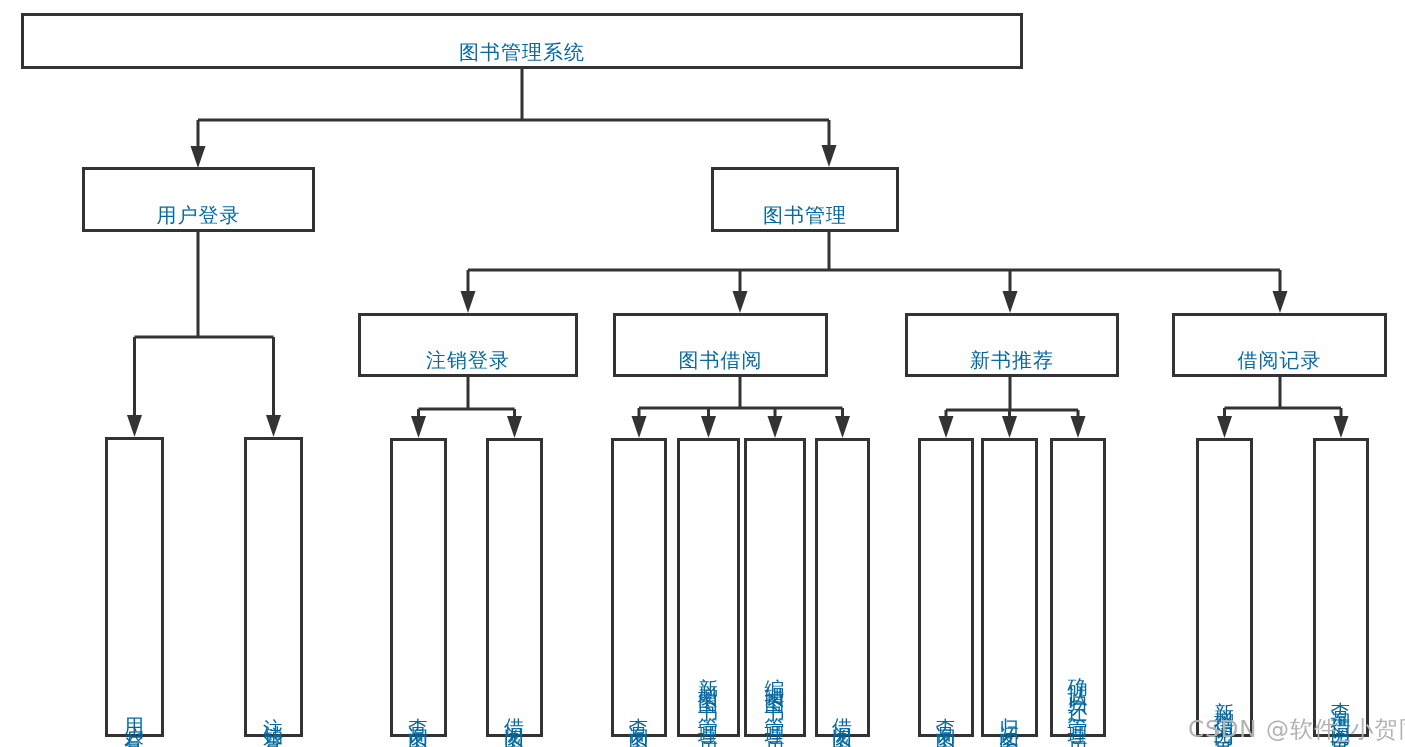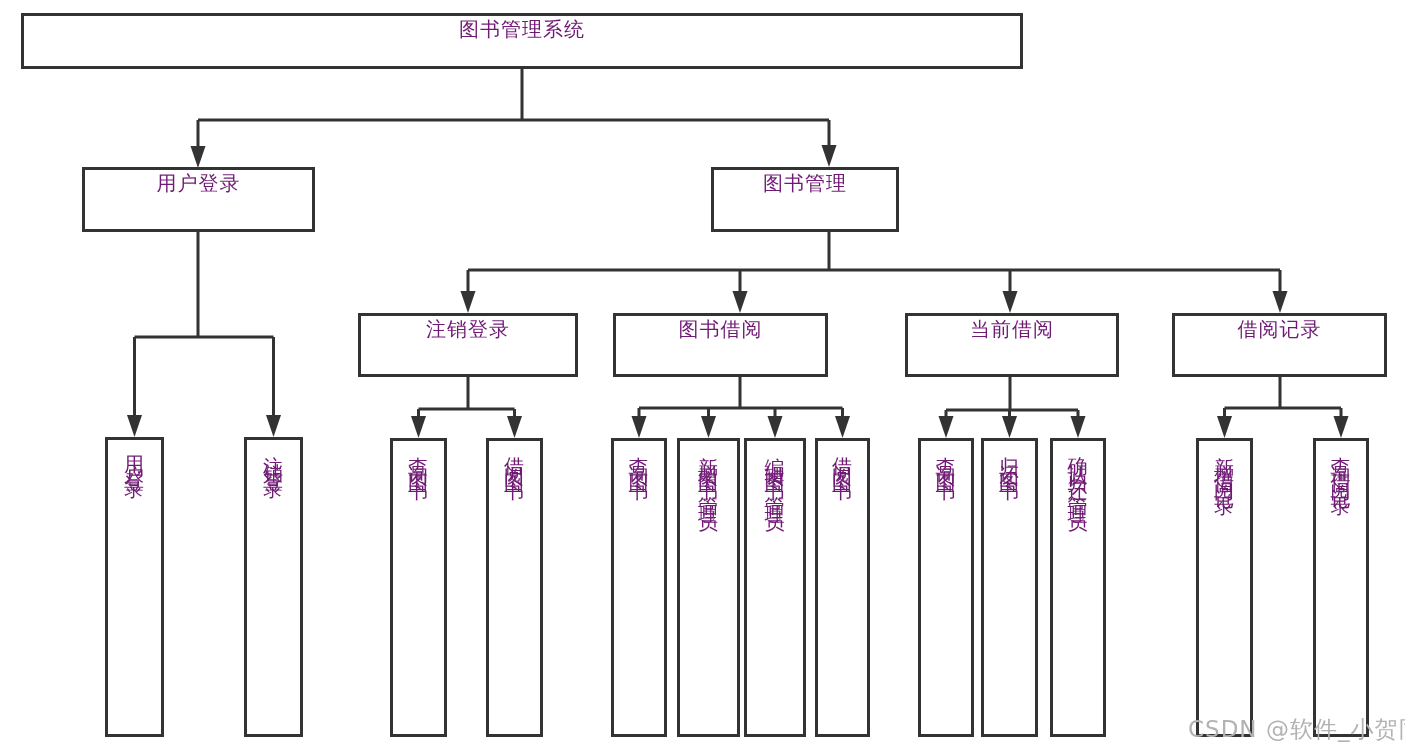--- a/index.html
+++ b/index.html
@@ -23,24 +23,24 @@
     width: 1405px;
     height: 747px;
     pointer-events: none;
   }
   .node {
     position: absolute;
     box-sizing: border-box;
     border: 3px solid #333333;
     background: #ffffff;
     display: flex;
-    align-items: flex-start;
+    align-items: flex-end;
     justify-content: center;
     font-size: 20px;
-    color: #701a75;
+    color: #0369a1;
     letter-spacing: 1px;
   }
   .node.leaf span {
     writing-mode: vertical-rl;
     text-orientation: mixed;
     letter-spacing: 8px;
     line-height: 1;
     font-size: 20px;
     white-space: nowrap;
   }
@@ -103,21 +103,21 @@
     <span>图书管理</span>
   </div>
 
   <div class="node" style="left:358px; top:313px; width:220px; height:64px">
     <span>注销登录</span>
   </div>
   <div class="node" style="left:613px; top:313px; width:215px; height:64px">
     <span>图书借阅</span>
   </div>
   <div class="node" style="left:905px; top:313px; width:214px; height:64px">
-    <span>当前借阅</span>
+    <span>新书推荐</span>
   </div>
   <div class="node" style="left:1172px; top:313px; width:215px; height:64px">
     <span>借阅记录</span>
   </div>
 
   <div class="node leaf" style="left:105px; top:437px; width:59px; height:300px">
     <span>用户登录</span>
   </div>
   <div class="node leaf" style="left:244px; top:437px; width:59px; height:300px">
     <span>注销登录</span>

